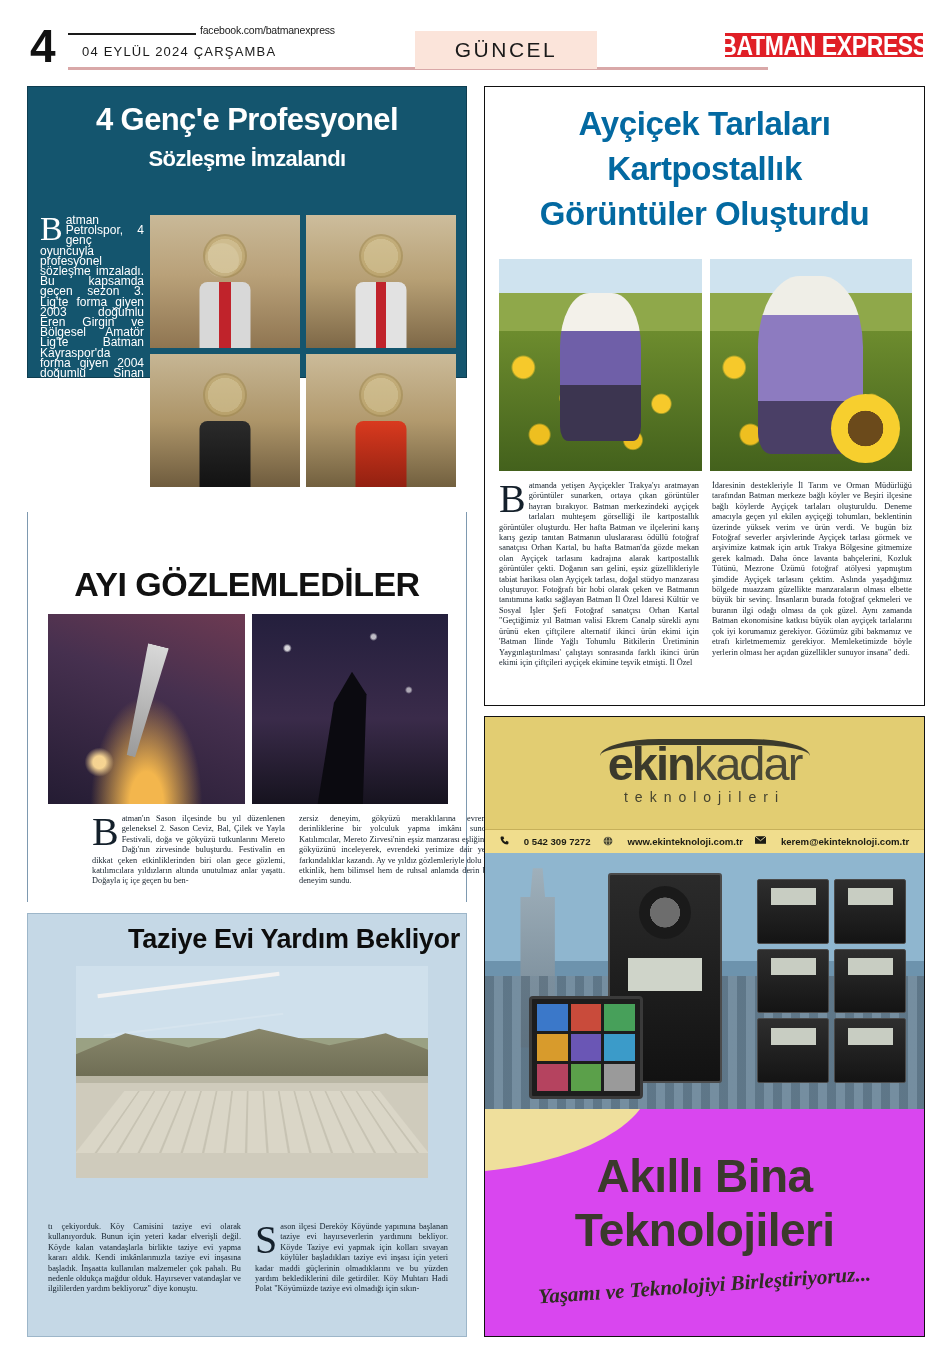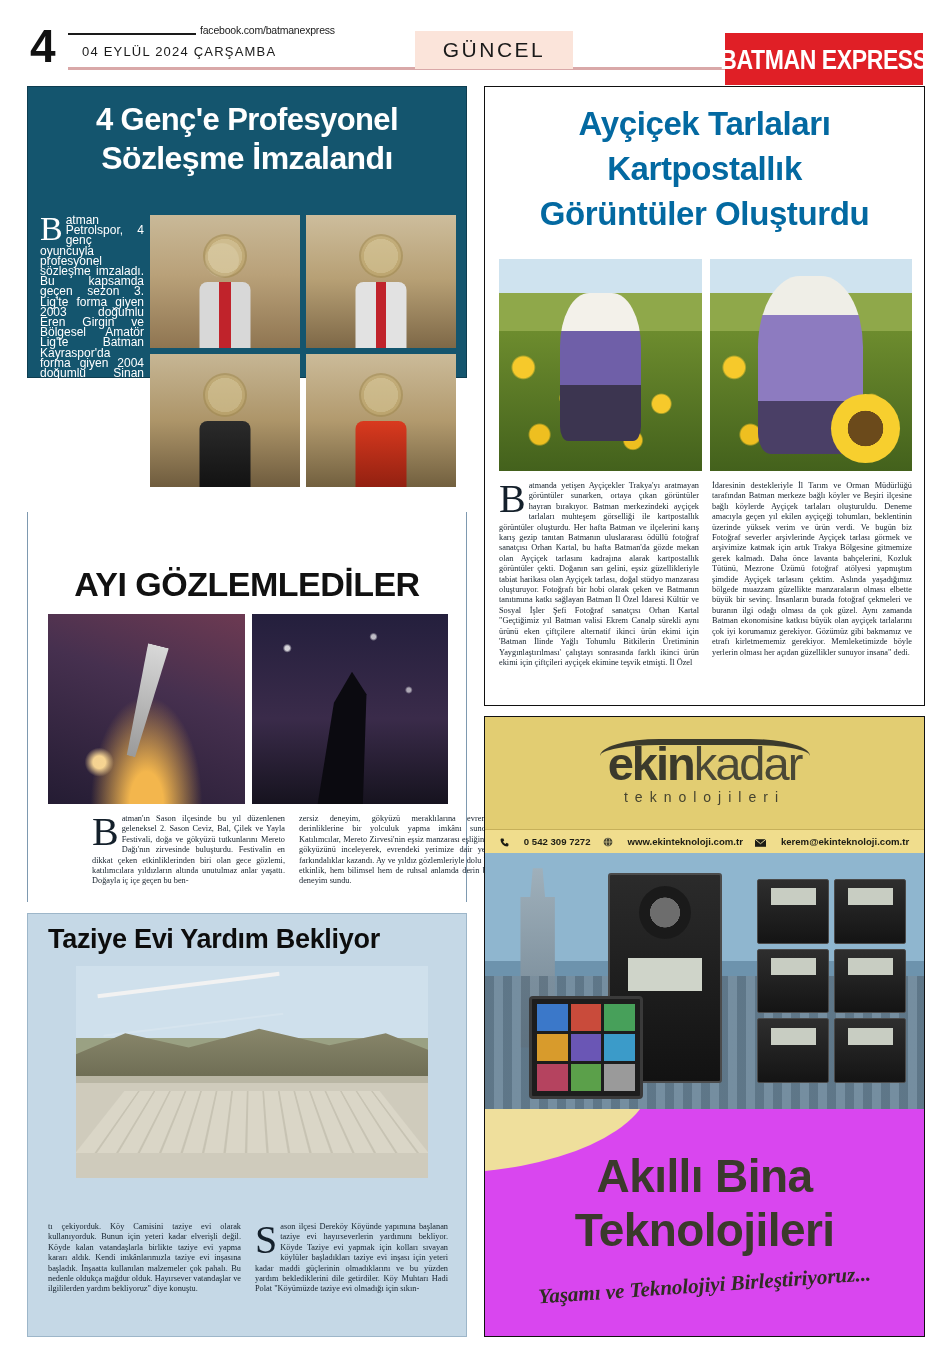--- a/index.html
+++ b/index.html
@@ -29,30 +29,30 @@
   }
   .issue-date {
     position: absolute; left: 82px; top: 44px;
     font-size: 13px; letter-spacing: 1.2px; color: #1a1a1a;
   }
   .date-rule {
     position: absolute; left: 68px; top: 67px; width: 700px; height: 3px;
     background: #d9a8a8;
   }
   .section-tab {
-    position: absolute; left: 415px; top: 31px; width: 158px; height: 38px;
+    position: absolute; left: 415px; top: 31px; width: 182px; height: 38px;
     background: #fbe4da;
     display: flex; align-items: center; justify-content: center;
   }
   .section-tab span {
     font-size: 21px; letter-spacing: 2.5px; color: #1a1a1a;
     font-family: "Liberation Sans", sans-serif;
   }
   .brand {
-    position: absolute; right: 28px; top: 33px; width: 198px; height: 52px;
+    position: absolute; right: 28px; top: 33px; width: 198px; height: 24px;
     background: #e01f26;
     display: flex; align-items: center; justify-content: center;
   }
   .brand span {
     color: #fff; font-size: 23px; font-weight: 700;
     letter-spacing: -0.4px; font-family: "Liberation Sans", sans-serif;
     transform: scaleY(1.22); white-space: nowrap;
   }
 
   
@@ -70,21 +70,21 @@
   
   .art1 {
     position: absolute; left: 27px; top: 86px; width: 440px; height: 292px;
     background: #14556e; border: 1px solid #0e3d50;
   }
   .art1 h1 {
     color: #fff; text-align: center; font-weight: 700;
     font-size: 31px; line-height: 39px; letter-spacing: -0.6px;
     padding: 13px 8px 0 8px;
   }
-  .art1 h1 .l2 { display: block; font-size: 32px; }
+  .art1 h1 .l2 { display: block; font-size: 22px; }
   .art1-body {
     position: absolute; left: 12px; top: 128px; width: 104px;
     color: #ffffff; font-size: 12px; line-height: 10.2px;
     text-align: justify;
   }
   .art1-body::first-letter {
     float: left; font-size: 34px; line-height: 27px; padding-right: 3px;
     font-family: "Liberation Serif", serif; color: #fff;
   }
   .photogrid {
@@ -162,21 +162,21 @@
     position: absolute; left: 20px; top: 302px; width: 400px;
     column-count: 2; column-gap: 14px; margin-left: 44px;
   }
 
   
   .art3 {
     position: absolute; left: 27px; top: 913px; width: 440px; height: 424px;
     background: #c5d8e6; border: 1px solid #9db6c9;
   }
   .art3 h1 {
-    text-align: left; font-weight: 700; color: #0d0d0d;
+    text-align: right; font-weight: 700; color: #0d0d0d;
     font-size: 27px; line-height: 34px; letter-spacing: -0.3px;
     padding: 8px 6px 6px 20px;
   }
   .art3-photo {
     position: absolute; left: 48px; top: 52px; width: 352px; height: 212px;
     background:
       linear-gradient(180deg,#cfe0ec 0 34%, #9aa183 34% 42%, #b9b6a4 42% 55%, #cfcbbc 55% 100%);
     overflow: hidden;
   }
   .art3-photo::before {
@@ -272,21 +272,21 @@
   }
   .ad-logo-sub {
     font-size: 14px; letter-spacing: 7px; color: #45432f; margin-top: 2px;
     font-family: "Liberation Sans", sans-serif;
   }
   .ad-contact {
     height: 24px; background: #f0dd8d; border-top: 1px solid #c6b05a;
     display: flex; align-items: center; justify-content: center; gap: 12px;
     font-size: 9.6px; font-weight: 700; color: #1c1c14;
   }
-  .ad-contact .ci { display: inline-flex; align-items: flex-end; gap: 15px; }
+  .ad-contact .ci { display: inline-flex; align-items: flex-start; gap: 15px; }
   .ad-photo {
     position: relative; height: 256px;
     background:
       linear-gradient(180deg,#8fb6cf 0 42%, #6d93ad 42% 100%);
     overflow: hidden;
   }
   .ad-sky-bld {
     position:absolute; left: 5%; top: 6%; width: 14%; height: 70%;
     background: linear-gradient(180deg,#9fb0bb,#6f8290);
     clip-path: polygon(42% 0, 58% 0, 62% 16%, 78% 16%, 78% 100%, 22% 100%, 22% 16%, 38% 16%);

